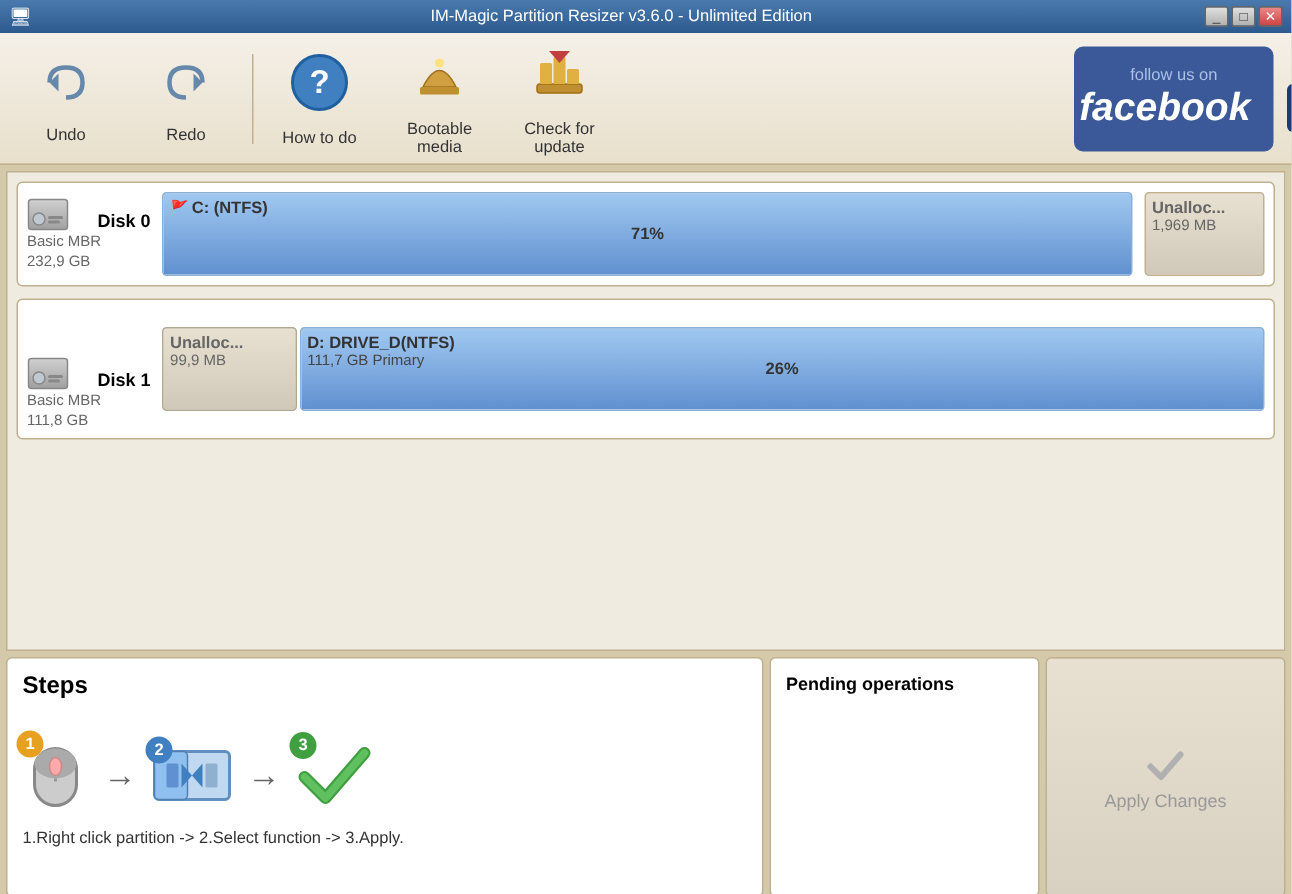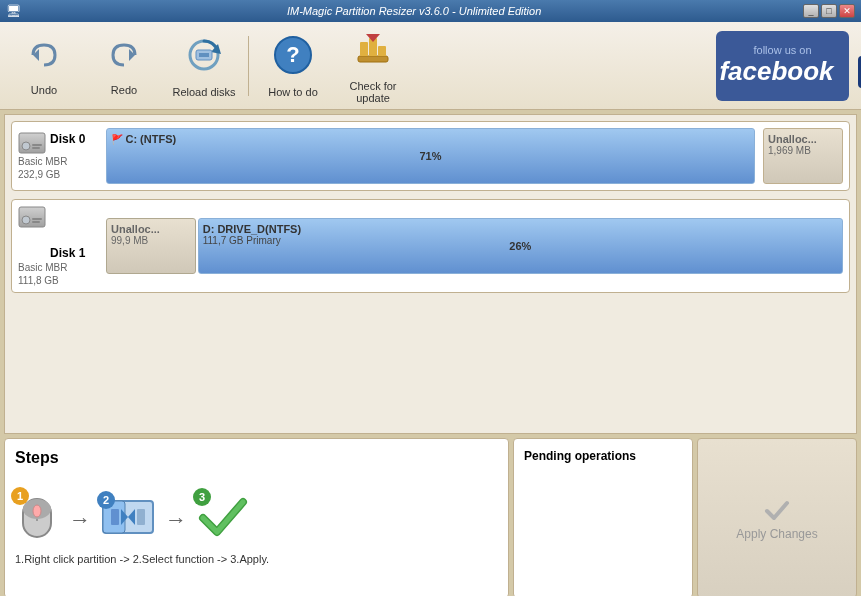--- a/index.html
+++ b/index.html
@@ -92,21 +92,21 @@
       gap: 8px;
       min-height: 70px;
     }
     .disk-info {
       display: flex;
       flex-direction: column;
       align-items: flex-start;
       min-width: 80px;
       gap: 2px;
     }
-    .disk-title-row { display: flex; align-items: flex-start; gap: 4px; }
+    .disk-title-row { display: flex; align-items: flex-end; gap: 19px; }
     .disk-type { font-size: 10px; color: #666; }
     .disk-size { font-size: 10px; color: #666; }
     .partitions-container {
       flex: 1;
       display: flex;
       align-items: stretch;
       gap: 2px;
       height: 56px;
     }
     .partition {
@@ -231,21 +231,21 @@
       display: flex;
       flex-direction: column;
       padding: 4px;
     }
   </style>
 </head>
 <body>
 
 <div id="titlebar">
   <span style="font-size:12px;">🖥</span>
-  <span style="margin-left:4px;font-style:italic;">IM-Magic Partition Resizer v3.6.0 - Unlimited Edition</span>
+  <span style="margin-left:4px;">IM-Magic Partition Resizer v3.6.0 - Unlimited Edition</span>
   <div id="titlebar-controls">
     <div class="title-btn">_</div>
     <div class="title-btn">□</div>
     <div class="title-btn" style="background:linear-gradient(to bottom,#e88,#c44);color:white;">✕</div>
   </div>
 </div>
 
 <div id="toolbar">
   <div class="toolbar-btn">
     <div class="icon">
@@ -257,42 +257,40 @@
     <span class="label">Undo</span>
   </div>
   <div class="toolbar-btn">
     <div class="icon">
       <svg width="38" height="38" viewBox="0 0 38 38">
           <path d="M30 19 Q30 9 19 9 Q8 9 8 19 Q8 29 19 29" fill="none" stroke="#6688aa" stroke-width="3"></path>
           <polygon points="30,19 24,13 24,25" fill="#6688aa"></polygon>
         </svg>
     </div>
     <span class="label">Redo</span>
-  </div>
-  <div class="toolbar-btn">
-    <div class="icon">
-      <svg width="42" height="42" viewBox="0 0 42 42">
-        <circle cx="21" cy="21" r="14" fill="none" stroke="#70a0c0" stroke-width="3"></circle>
-        <path d="M21 7 Q31 7 35 17" fill="none" stroke="#3070a0" stroke-width="3" stroke-linecap="round"></path>
-        <polygon points="35,10 38,20 28,18" fill="#3070a0"></polygon>
-        <rect x="13" y="16" width="16" height="10" rx="2" fill="#a0c0e0" stroke="#6090c0" stroke-width="1"></rect>
-        <rect x="16" y="19" width="10" height="4" fill="#6090c0"></rect>
-      </svg>
-    </div>
-    <span class="label">Reload disks</span>
   </div>
   <div class="toolbar-divider"></div>
   <div class="toolbar-btn">
     <div class="icon">
       <svg width="42" height="42" viewBox="0 0 42 42">
         <circle cx="21" cy="21" r="18" fill="#4080c0" stroke="#2060a0" stroke-width="2"></circle>
         <text x="21" y="28" text-anchor="middle" font-size="22" font-weight="bold" fill="white">?</text>
       </svg>
     </div>
     <span class="label">How to do</span>
+  </div>
+  <div class="toolbar-btn">
+    <div class="icon">
+      <svg width="42" height="42" viewBox="0 0 42 42">
+        <path d="M10 30 Q21 8 32 30 Z" fill="#d0a040" stroke="#a07020" stroke-width="1"></path>
+        <rect x="8" y="30" width="26" height="5" rx="1" fill="#c09030"></rect>
+        <circle cx="21" cy="14" r="3" fill="#ffe080"></circle>
+      </svg>
+    </div>
+    <span class="label">Bootable media</span>
   </div>
   <div class="toolbar-btn">
     <div class="icon">
       <svg width="42" height="42" viewBox="0 0 42 42">
         <rect x="6" y="28" width="30" height="6" rx="2" fill="#c09030" stroke="#a07010"></rect>
         <rect x="8" y="14" width="8" height="14" rx="1" fill="#e0b040"></rect>
         <rect x="17" y="10" width="8" height="18" rx="1" fill="#e0b040"></rect>
         <rect x="26" y="18" width="8" height="10" rx="1" fill="#e0b040"></rect>
         <polygon points="14 6, 21 14, 28 6" fill="#c04040"></polygon>
       </svg>

